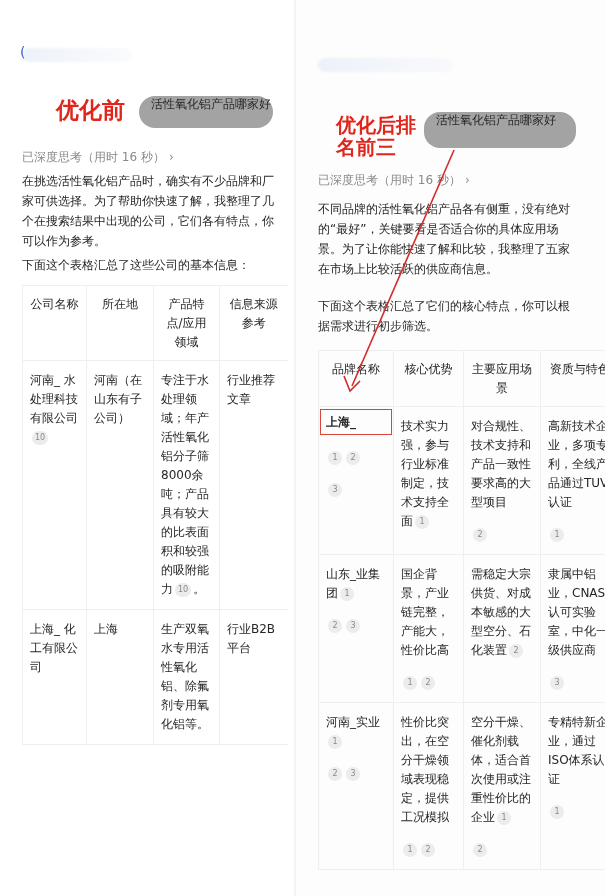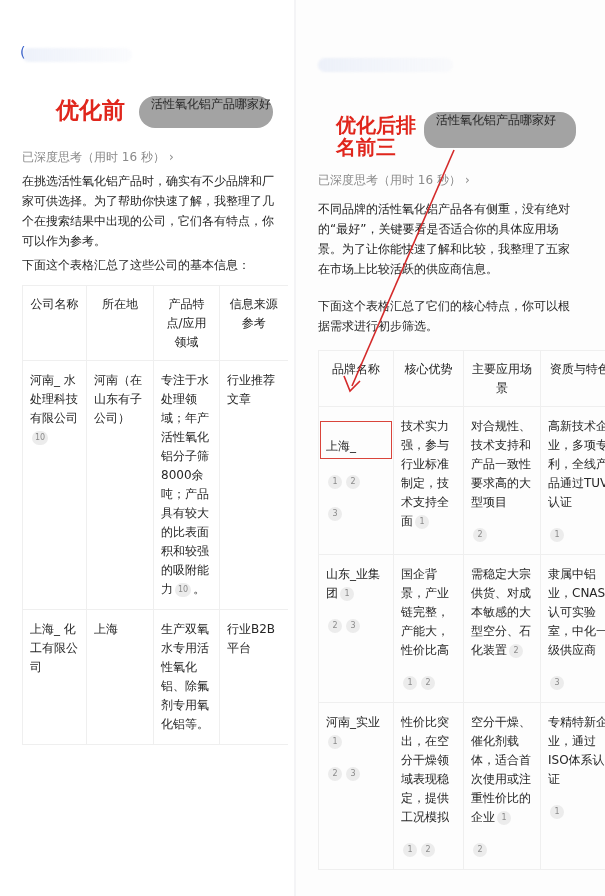--- a/index.html
+++ b/index.html
@@ -123,21 +123,21 @@
       </colgroup>
     <tbody>
         <tr>
       <th>品牌名称</th>
       <th>核心优势</th>
       <th>主要应用场景</th>
       <th>资质与特色</th>
     </tr>
     <tr>
       <td style="padding-top:2px;">
-        <div class="hl-box" style="margin:12px -6px; padding:16px 6px 3px 6px;">
+        <div class="hl-box" style="margin:0 -6px; padding:4px 6px 3px 6px;font-weight:bold;">
           <span>上海_</span>
         </div>
         <span class="cite-row"><span class="cite">1</span><span class="cite">2</span></span>
         <span class="cite-row"><span class="cite">3</span></span>
       </td>
       <td><span>技术实力强，参与行业标准制定，技术支持全面</span><span class="cite">1</span></td>
       <td><span>对合规性、技术支持和产品一致性要求高的大型项目</span><span class="cite-row"><span class="cite">2</span></span></td>
       <td><span>高新技术企业，多项专利，全线产品通过TUV认证</span><span class="cite-row"><span class="cite">1</span></span></td>
     </tr>
     <tr>

